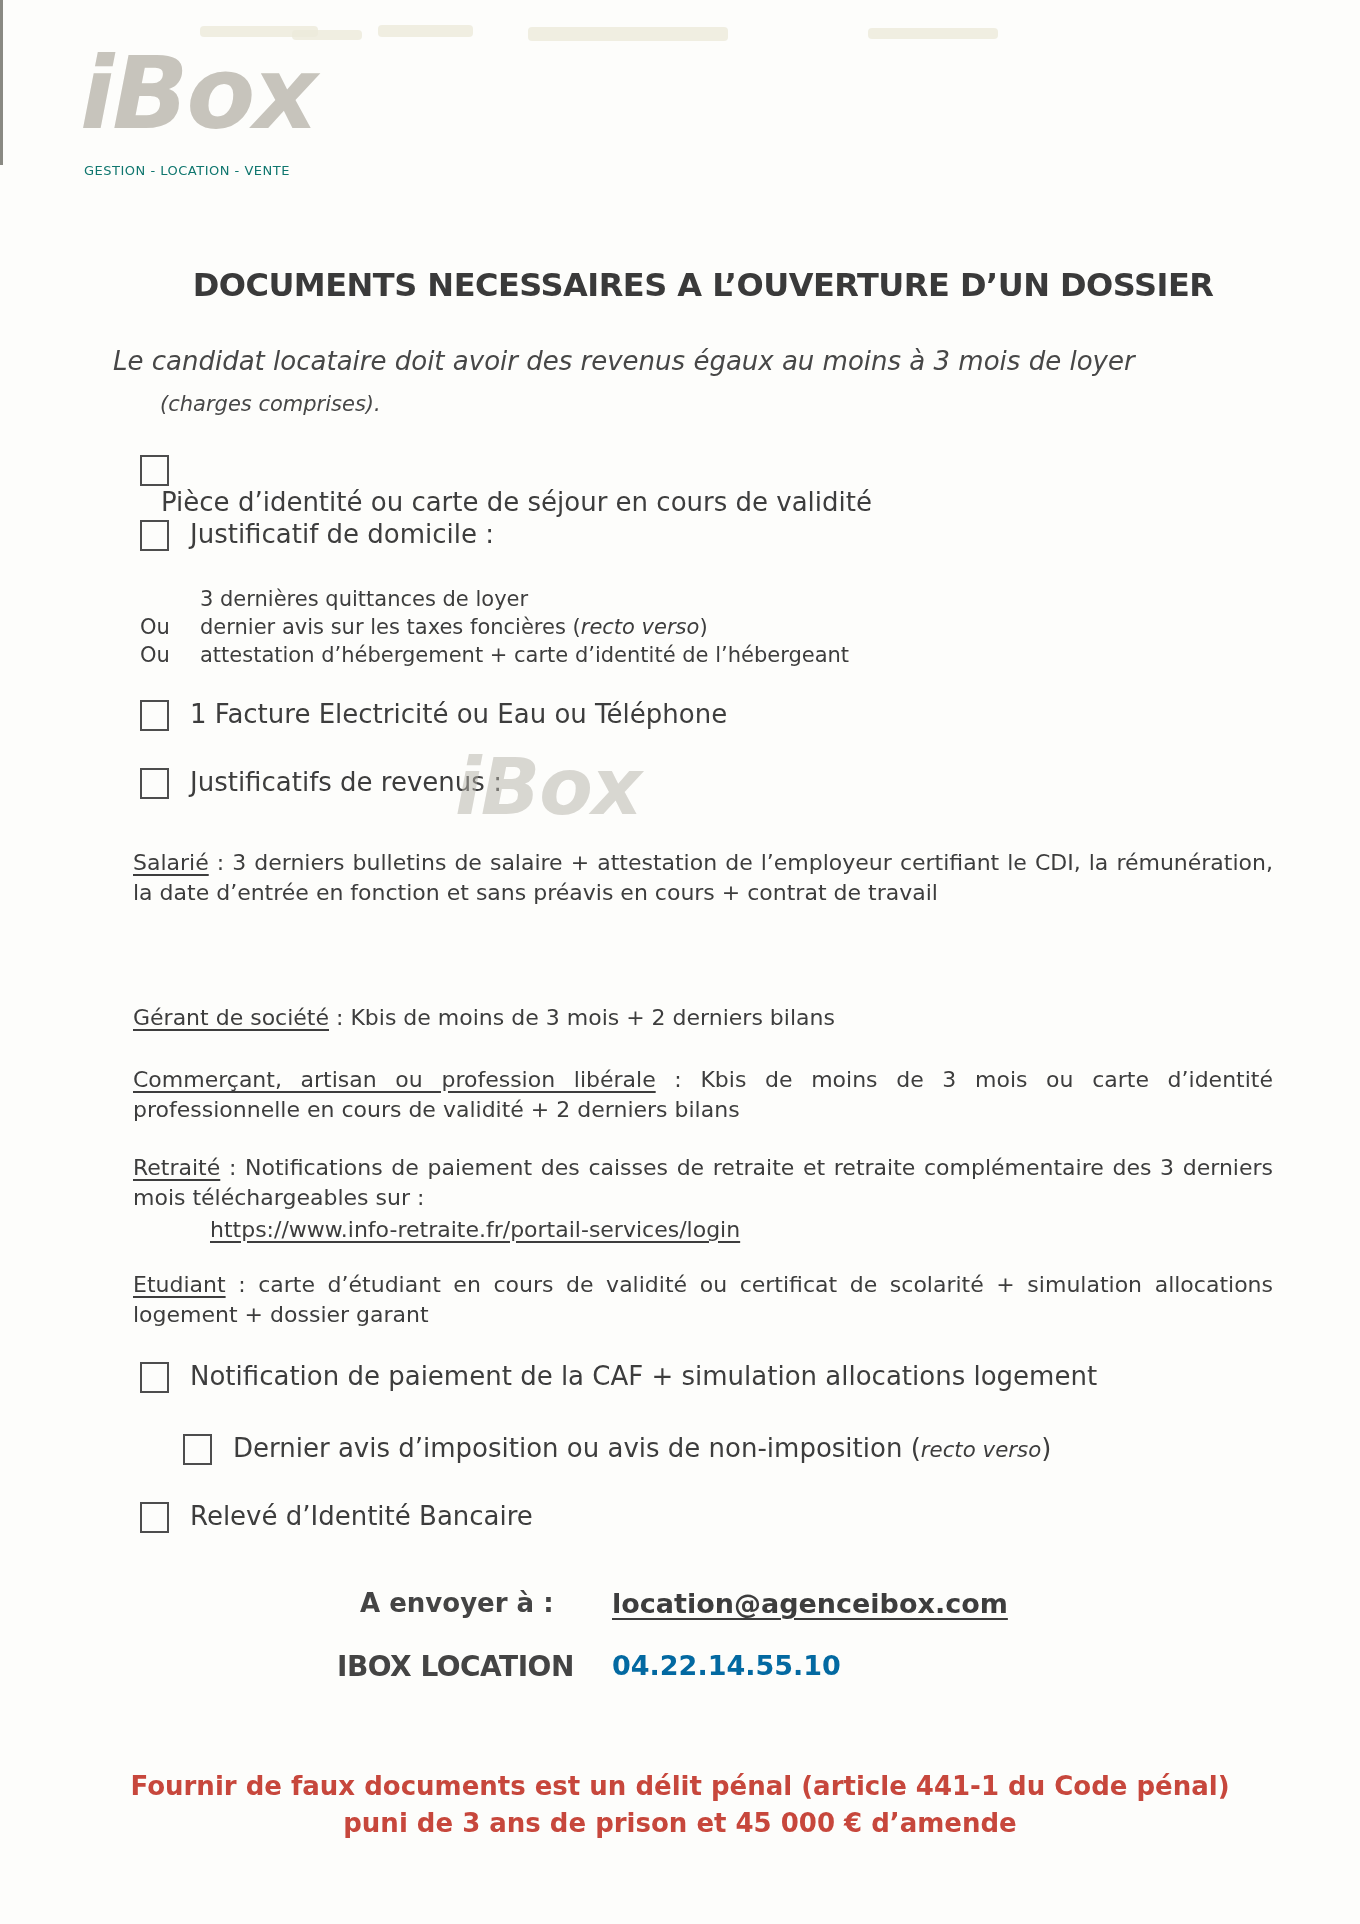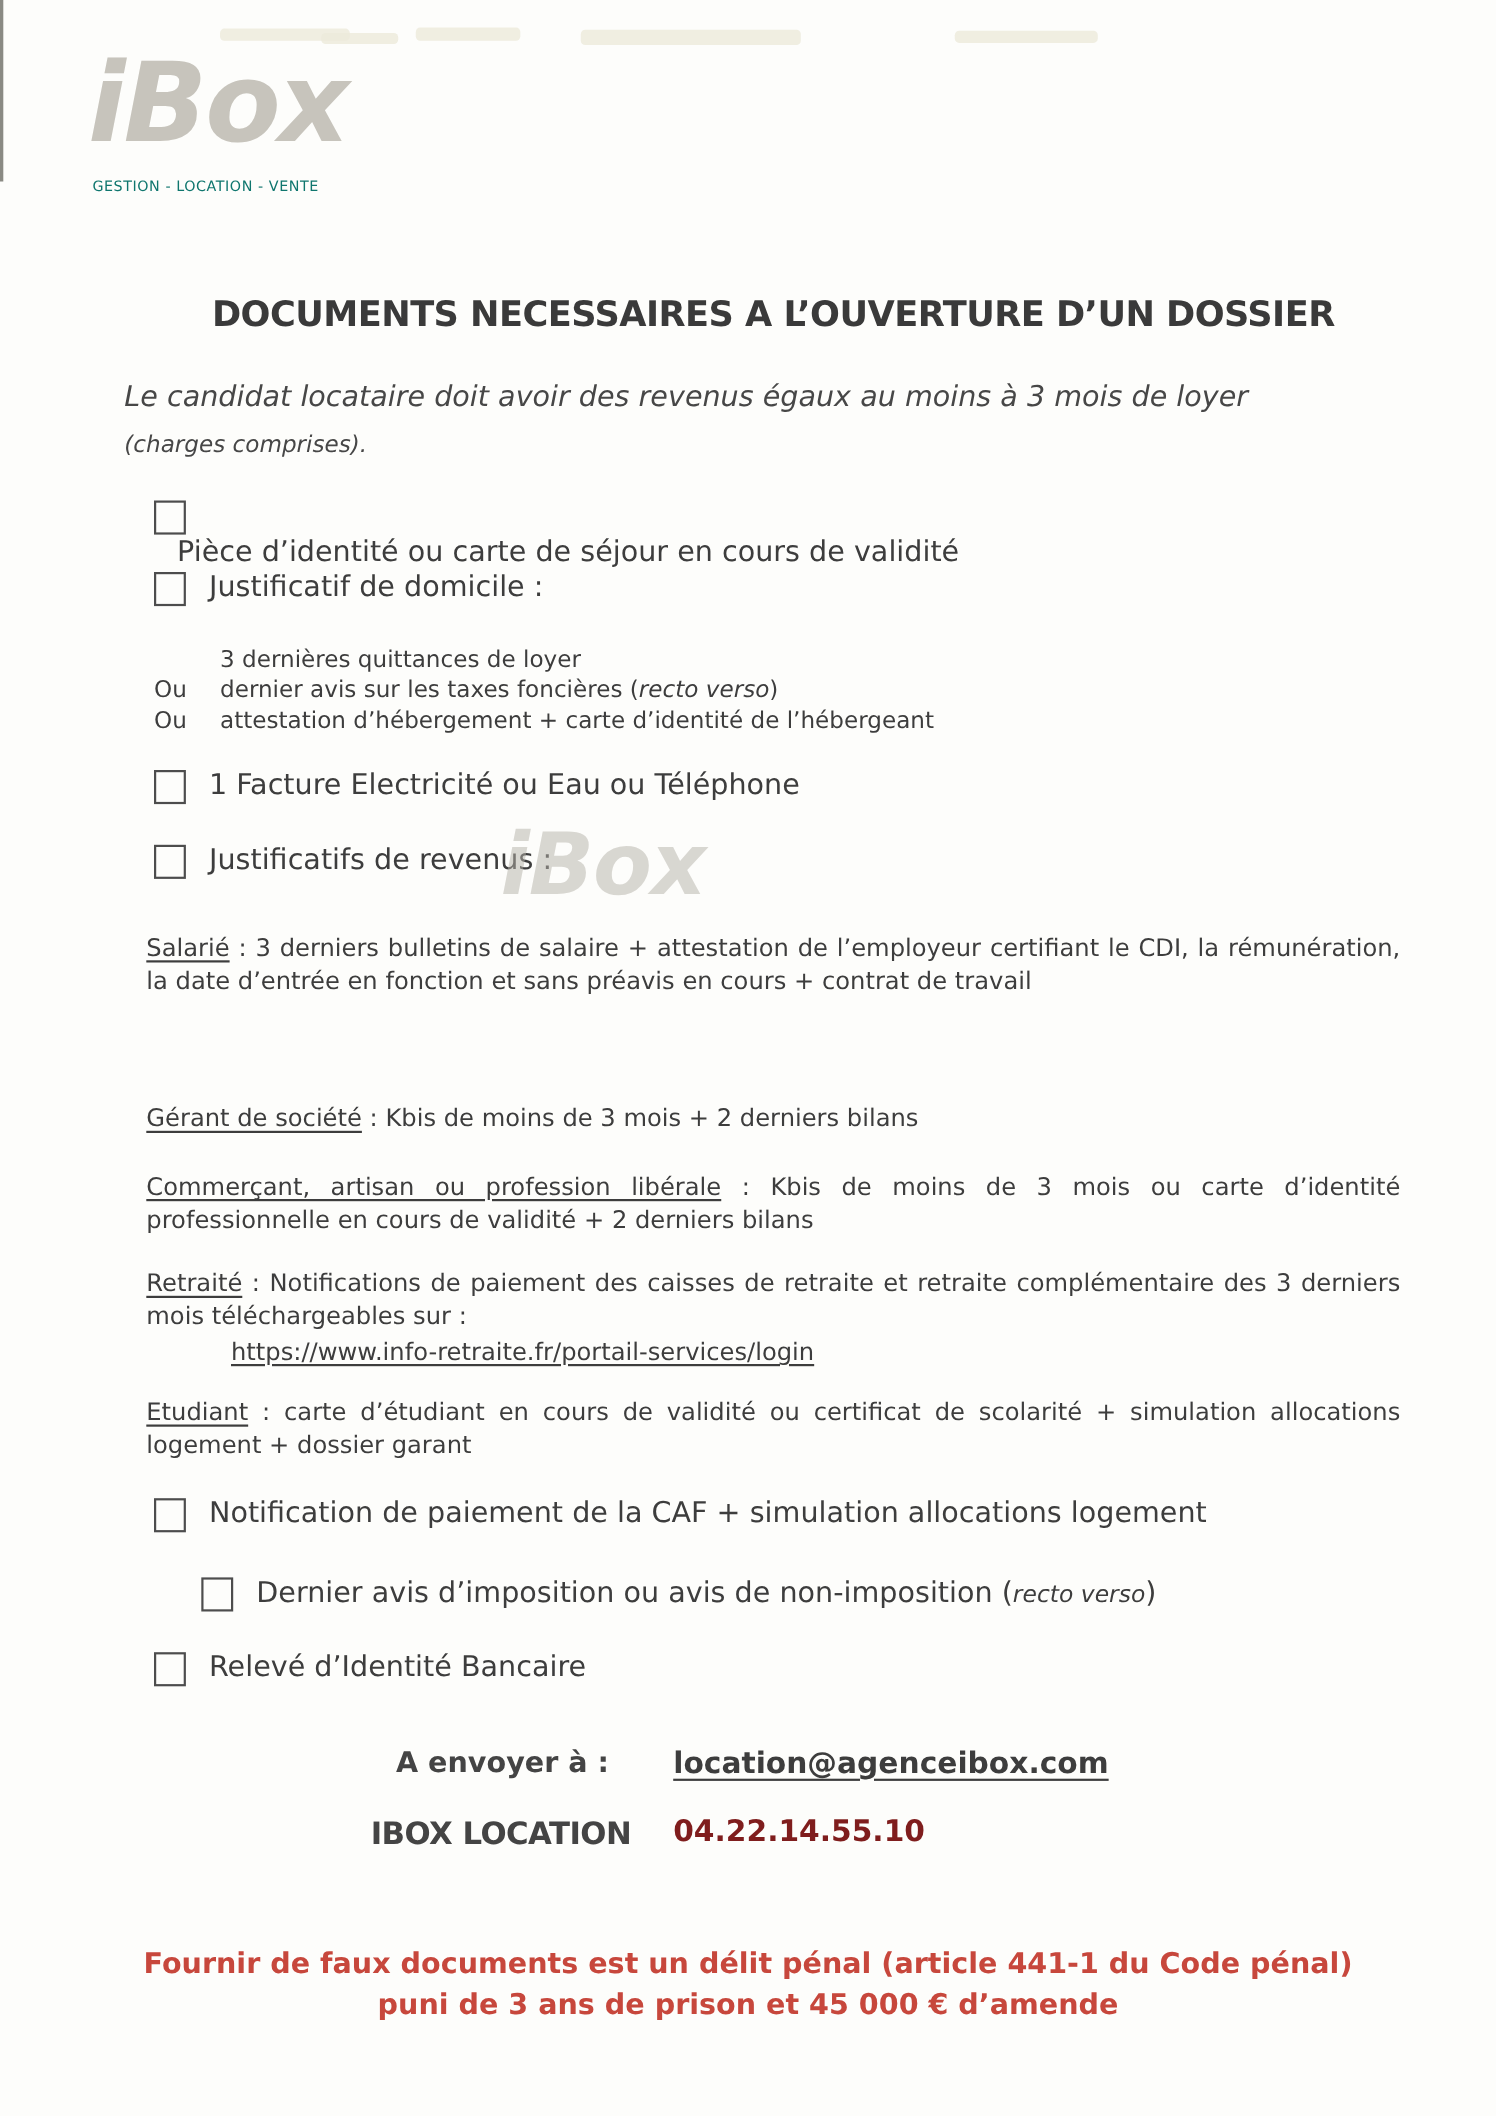--- a/index.html
+++ b/index.html
@@ -20,21 +20,21 @@
     color:#c7c4bc; letter-spacing:-2px; line-height:1;
   }
   .tagline { font-size:13px; color:#0f766e; letter-spacing:.5px; }
 
   .title {
     text-align:center; font-weight:bold; font-size:32px;
     color:#3a3a3a; letter-spacing:-.5px;
   }
 
   .intro1 { font-style:italic; font-size:26px; color:#474747; }
-  .intro2 { font-style:italic; font-size:21px; color:#474747; }
+  .intro2 { font-style:italic; font-size:21px; color:#474747;margin-left:47px; }
 
   
   .cb-row { display:flex; align-items:flex-start; }
   .box {
     flex:0 0 auto; width:25px; height:27px;
     border:2px solid #4d4d4d; background:transparent; margin-top:2px;
   }
   .cb-label { font-size:26px; line-height:33px; margin-left:21px; }
   .sm-it { font-style:italic; font-size:.82em; }
 
@@ -51,21 +51,21 @@
   
   .watermark {
     font-size:78px; font-weight:bold; font-style:italic;
     color:#b5b2a9; opacity:.5; letter-spacing:-1px; line-height:1;
   }
 
   
   .send-label { font-weight:bold; font-size:26px; color:#444; }
   .send-email { font-weight:bold; font-size:27px; text-decoration:underline; text-underline-offset:5px; color:#3d3d3d; cursor:pointer; }
   .send-agency { font-weight:bold; font-size:28px; color:#444; letter-spacing:-.5px; }
-  .send-phone { font-weight:bold; font-size:27px; color:#7f1d1d; }
+  .send-phone { font-weight:bold; font-size:27px; color:#0369a1; }
 
   
   .warning { text-align:center; font-weight:bold; font-size:26px; line-height:37px; color:#c7473c; }
 </style>
 </head>
 <body>
 
 <div class="page">
 
   <div class="edge-line" style="left:0; top:0; width:3px; height:165px;"></div>

